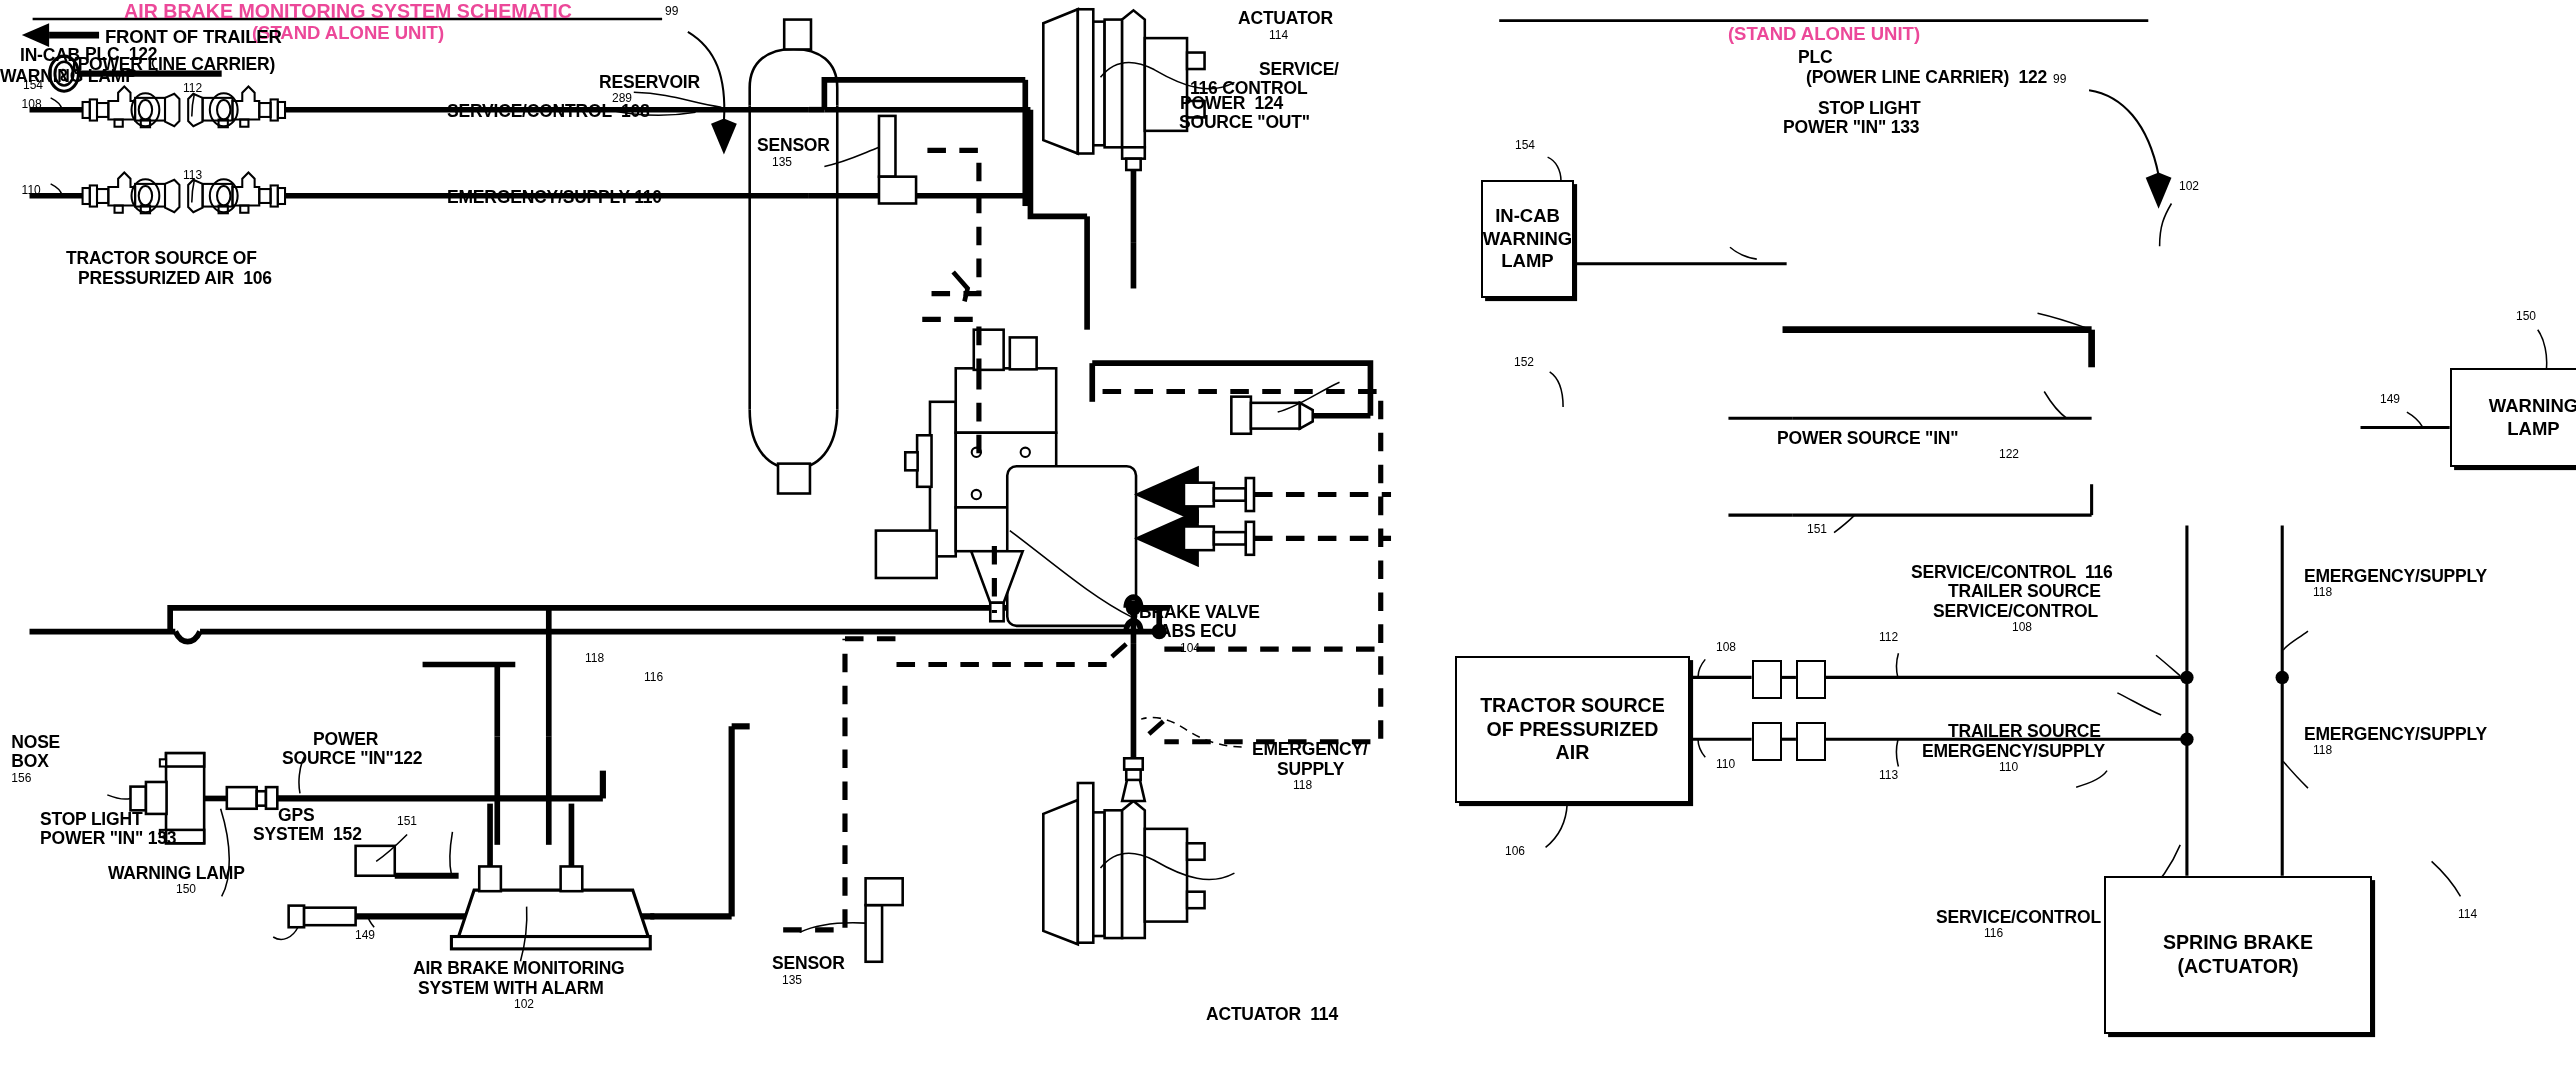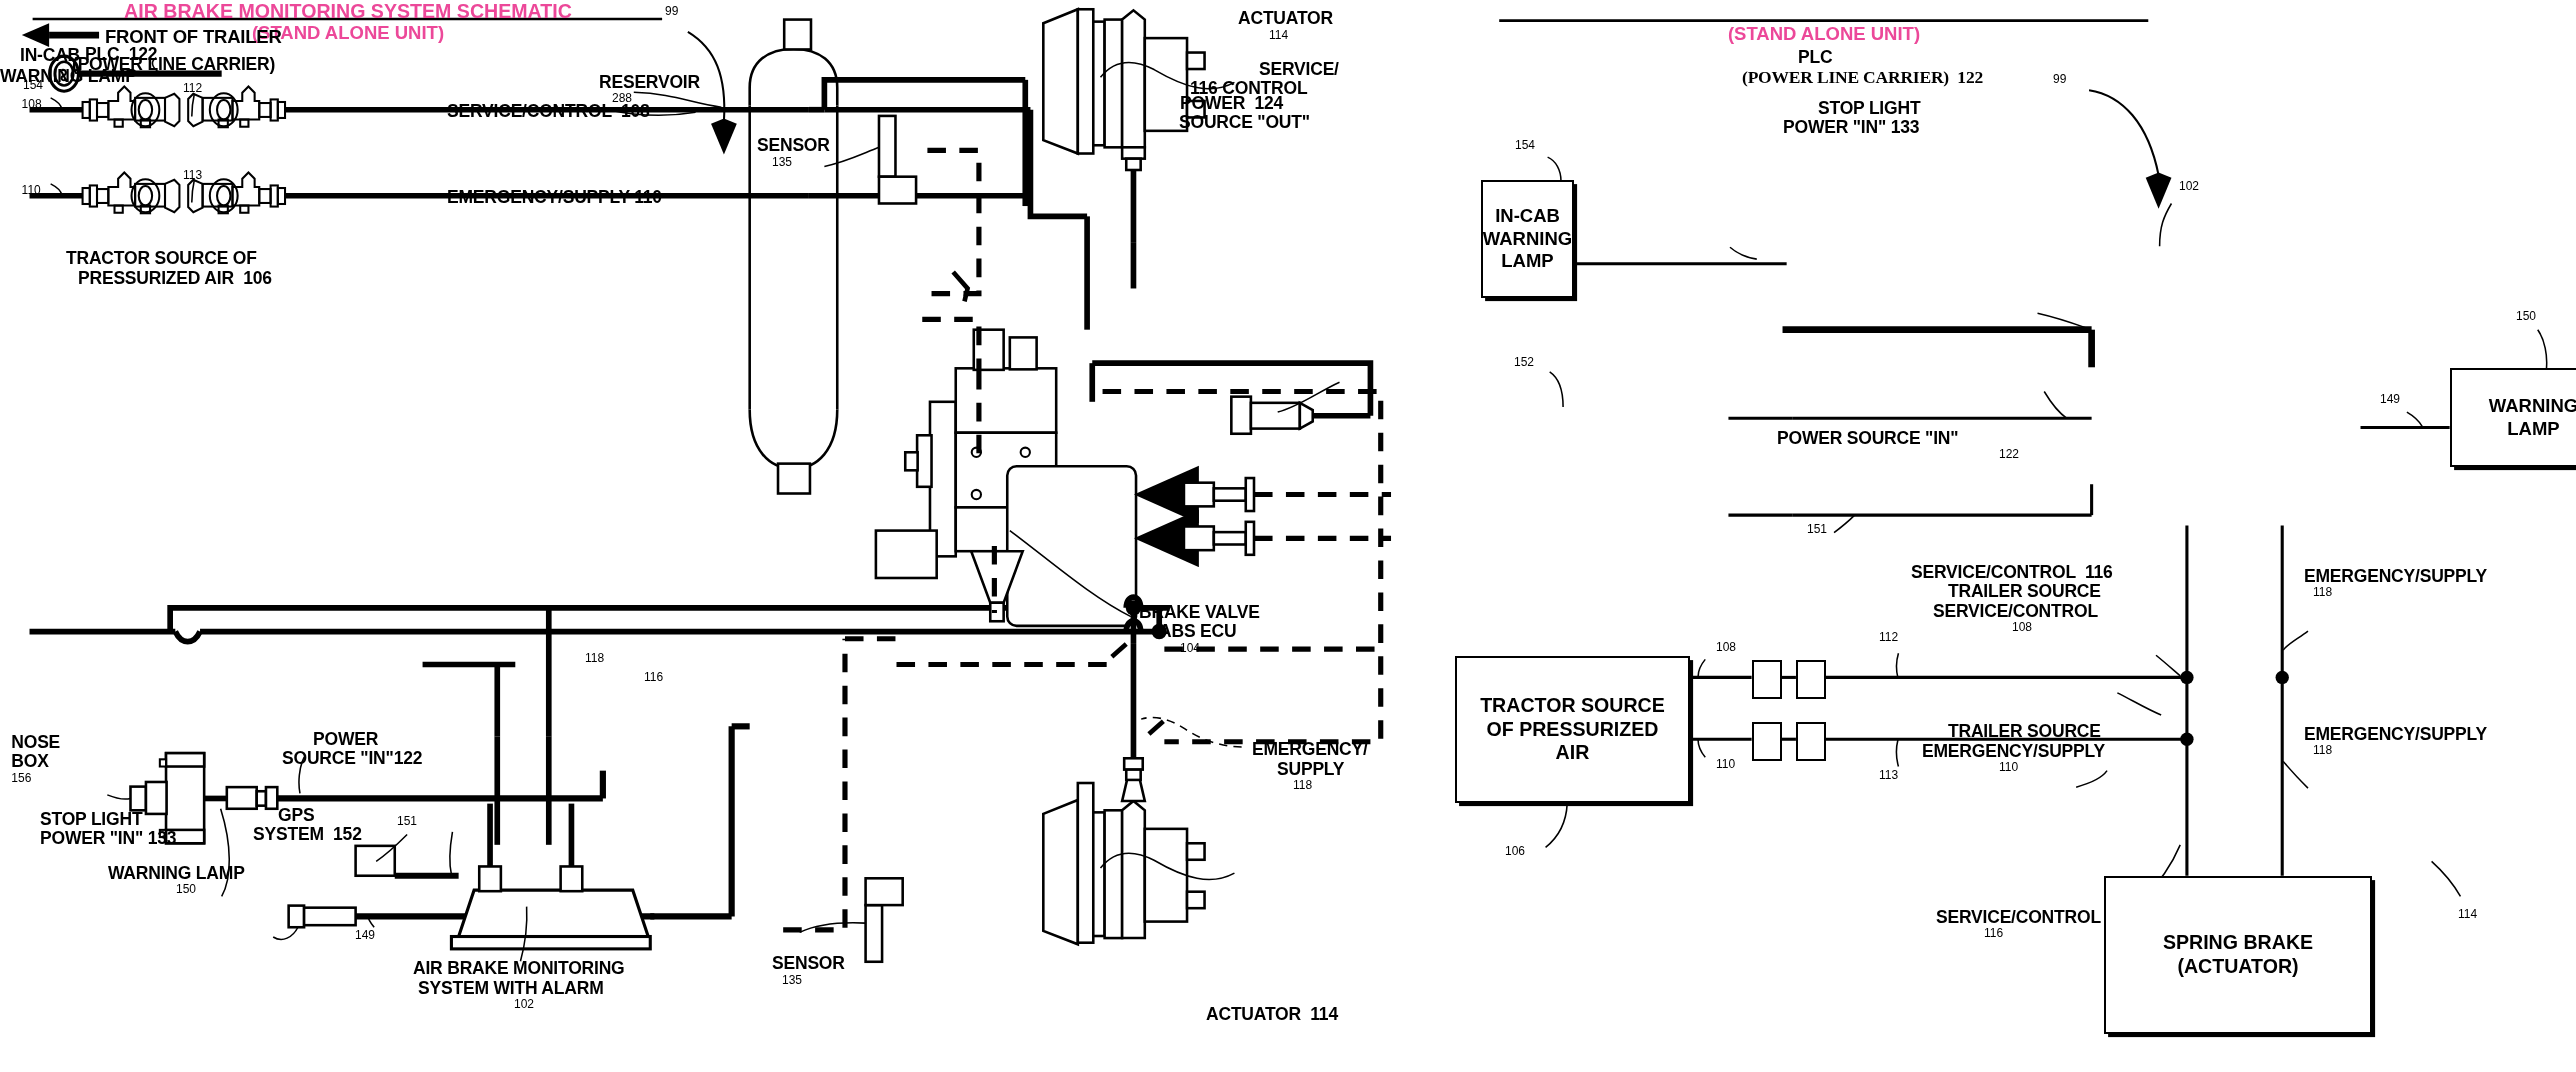--- a/index.html
+++ b/index.html
@@ -413,21 +413,21 @@
   <div class="lbl" style="left:105px;top:26px;font-size:18.5px;">FRONT OF TRAILER</div>
 
   <div class="lbl ctr" style="left:0px;top:45px;width:100px;">IN-CAB
 WARNING LAMP</div>
   <div class="num" style="left:23px;top:78px;">154</div>
 
   <div class="lbl" style="left:85px;top:44px;">PLC  122</div>
   <div class="lbl" style="left:72px;top:54px;">(POWER LINE CARRIER)</div>
 
   <div class="lbl" style="left:599px;top:72px;">RESERVOIR</div>
-  <div class="num" style="left:612px;top:91px;">288</div>
+  <div class="num" style="left:612px;top:91px;">289</div>
 
   <div class="lbl" style="left:757px;top:135px;">SENSOR</div>
   <div class="num" style="left:772px;top:155px;">135</div>
 
   <div class="lbl" style="left:1238px;top:8.2px;">ACTUATOR</div>
   <div class="num" style="left:1269px;top:28px;">114</div>
 
   <div class="lbl" style="left:1259px;top:59px;">SERVICE/</div>
   <div class="lbl" style="left:1190px;top:78px;">116 CONTROL</div>
 
@@ -486,21 +486,21 @@
 
   <div class="title" style="left:1497px;top:23px;width:654px;font-size:18.5px;">(STAND ALONE UNIT)</div>
   <div class="num" style="left:2053px;top:72px;">99</div>
 
   <div class="box" style="left:1481px;top:180px;width:89px;height:114px;">IN-CAB
 WARNING
 LAMP</div>
   <div class="num" style="left:1515px;top:138px;">154</div>
 
   <div class="lbl" style="left:1798px;top:47px;">PLC</div>
-  <div class="lbl" style="left:1742px;top:67px;font-family:Liberation Serif, serif;">(POWER LINE CARRIER)  122</div>
+  <div class="lbl" style="left:1806px;top:67px;">(POWER LINE CARRIER)  122</div>
 
   <div class="lbl" style="left:1818px;top:98px;">STOP LIGHT</div>
   <div class="lbl" style="left:1783px;top:117px;">POWER "IN" 133</div>
 
   <div class="num" style="left:1514px;top:355px;">152</div>
 
   <div class="lbl" style="left:1777px;top:428px;">POWER SOURCE "IN"</div>
   <div class="num" style="left:1999px;top:447px;">122</div>
 
   <div class="num" style="left:1807px;top:522px;">151</div>

